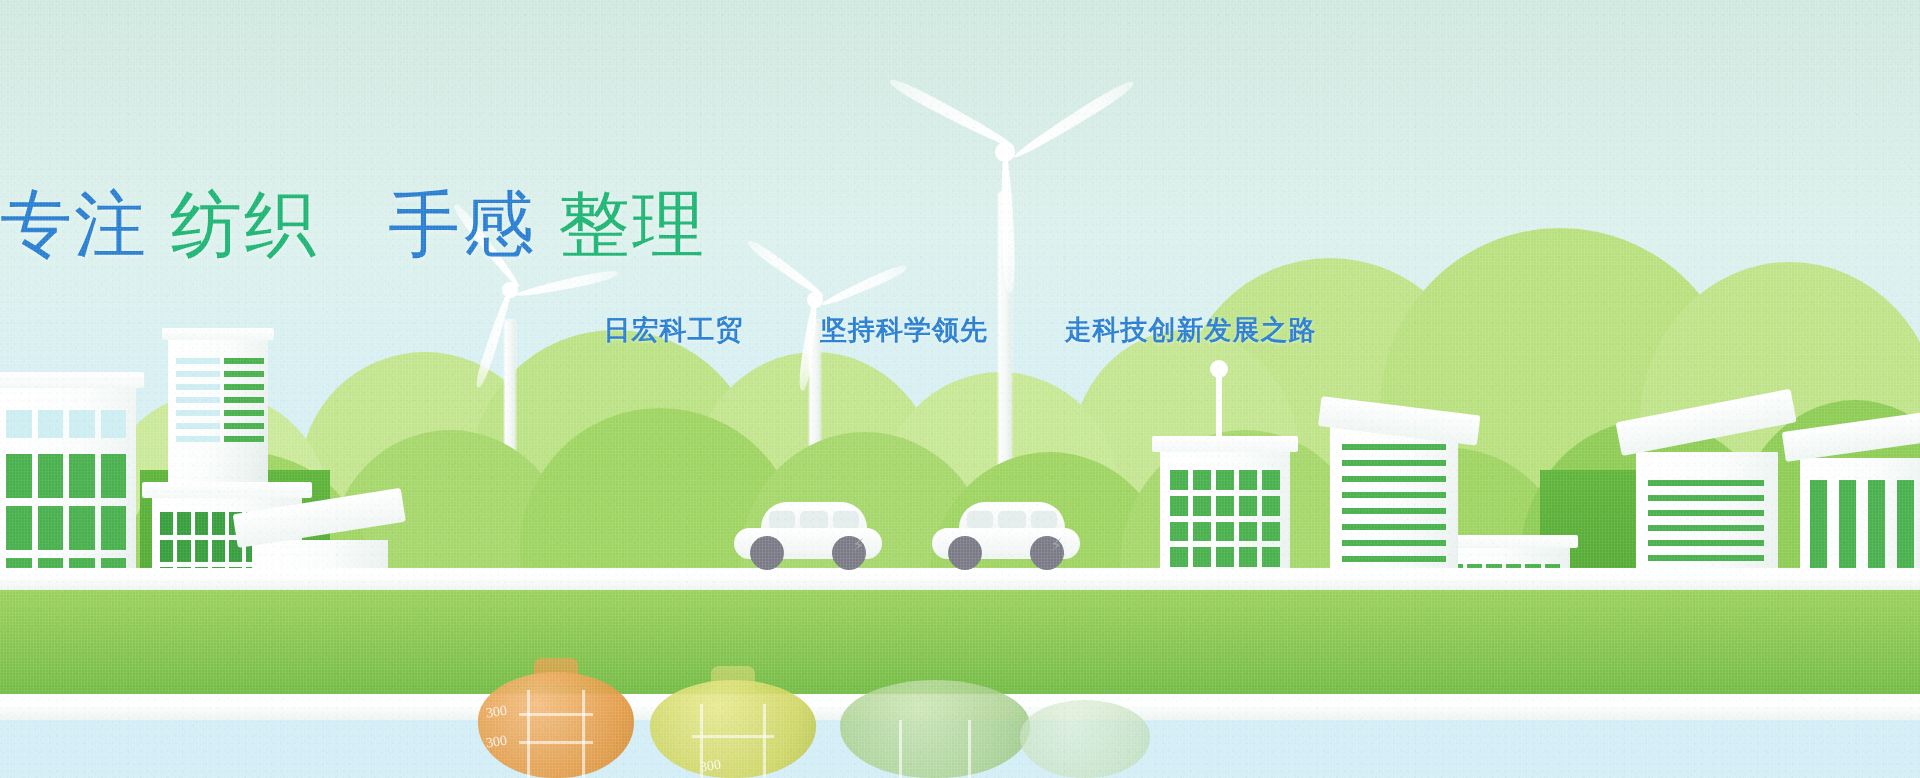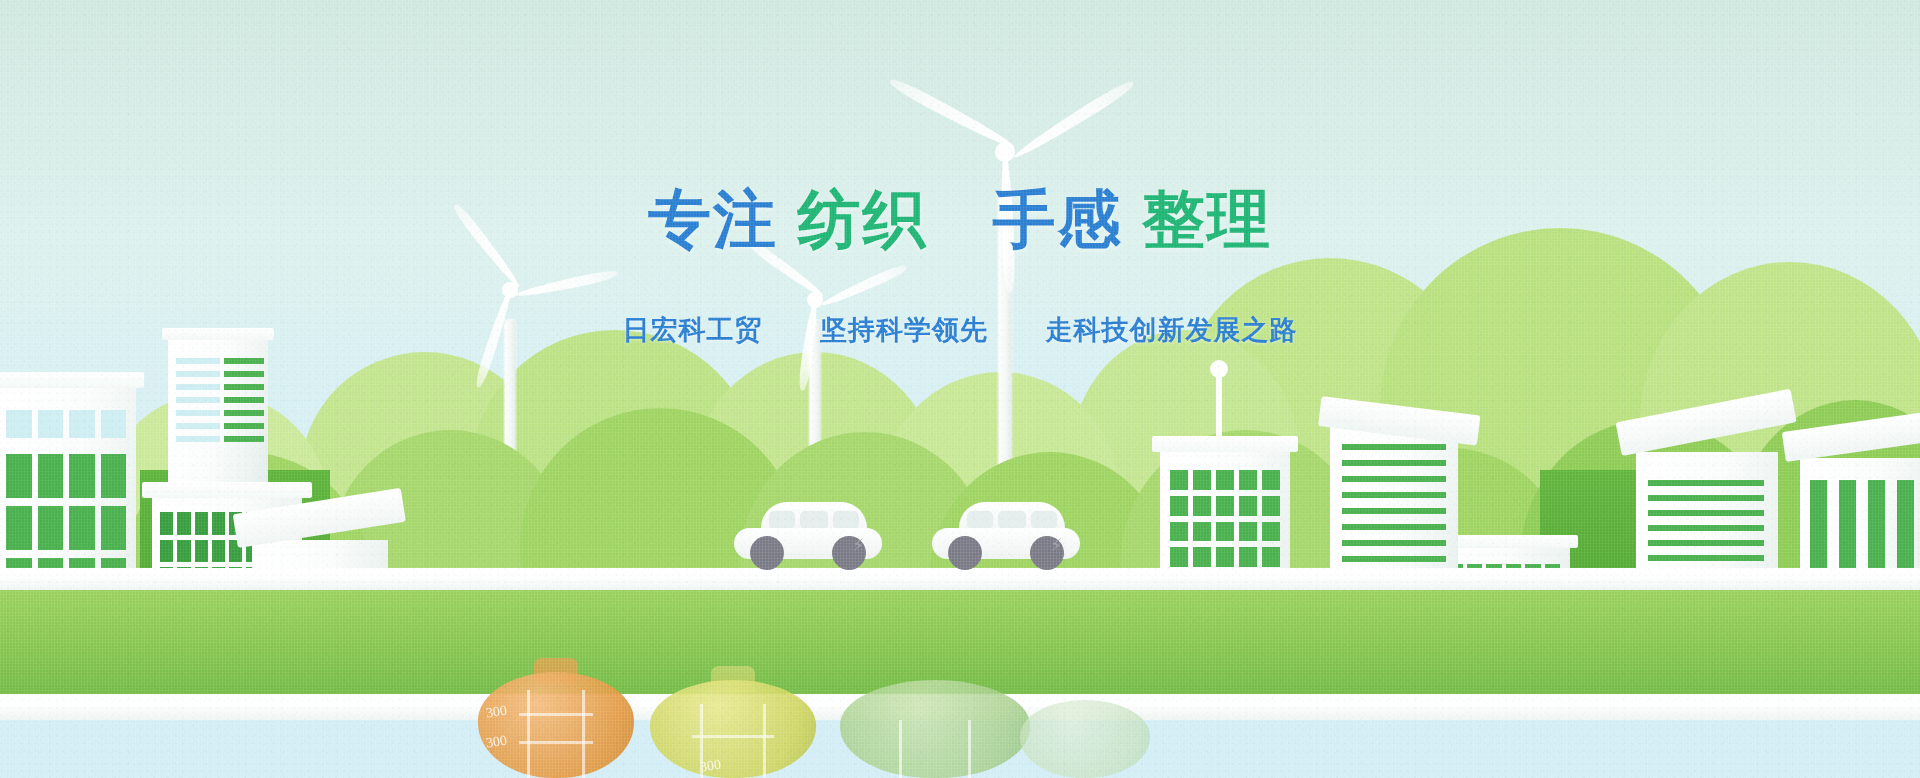--- a/index.html
+++ b/index.html
@@ -150,44 +150,43 @@
   .flask .lbl{
     position:absolute; color:rgba(255,255,255,.85);
     font-size:14px; font-family:"Liberation Serif",serif;
     transform:rotate(-8deg);
   }
 
   
   .headline{
     position:absolute;
     left:0; right:0; top:188px;
-    text-align:center;
-    font-size:63px;
+    font-size:72px;
     line-height:1;
-    font-weight:bold;
+    font-weight:normal;
     letter-spacing:2px;
     white-space:nowrap;
     font-family:"Liberation Sans","DejaVu Sans",sans-serif;
     text-shadow:0 2px 5px rgba(255,255,255,.45);
   }
   .headline span{ display:inline-block; }
   .hl-blue{ color:#2f7dd1; }
   .hl-green{ color:#25b473; }
   .hl-gap{ width:26px; }
 
   .subtitle{
     position:absolute;
     left:0; right:0; top:312px;
     text-align:center;
     font-size:27px;
     font-weight:bold;
     color:#2f7dd1;
     letter-spacing:1px;
     white-space:nowrap;
-    font-family:Liberation Serif, serif;
+    font-family:Liberation Mono, monospace;
     text-shadow:0 1px 3px rgba(255,255,255,.5);
   }
   .subtitle .sgap{ display:inline-block; width:42px; }
 </style>
 </head>
 <body>
 
 <div class="banner">
 
   <div class="sky"></div>

